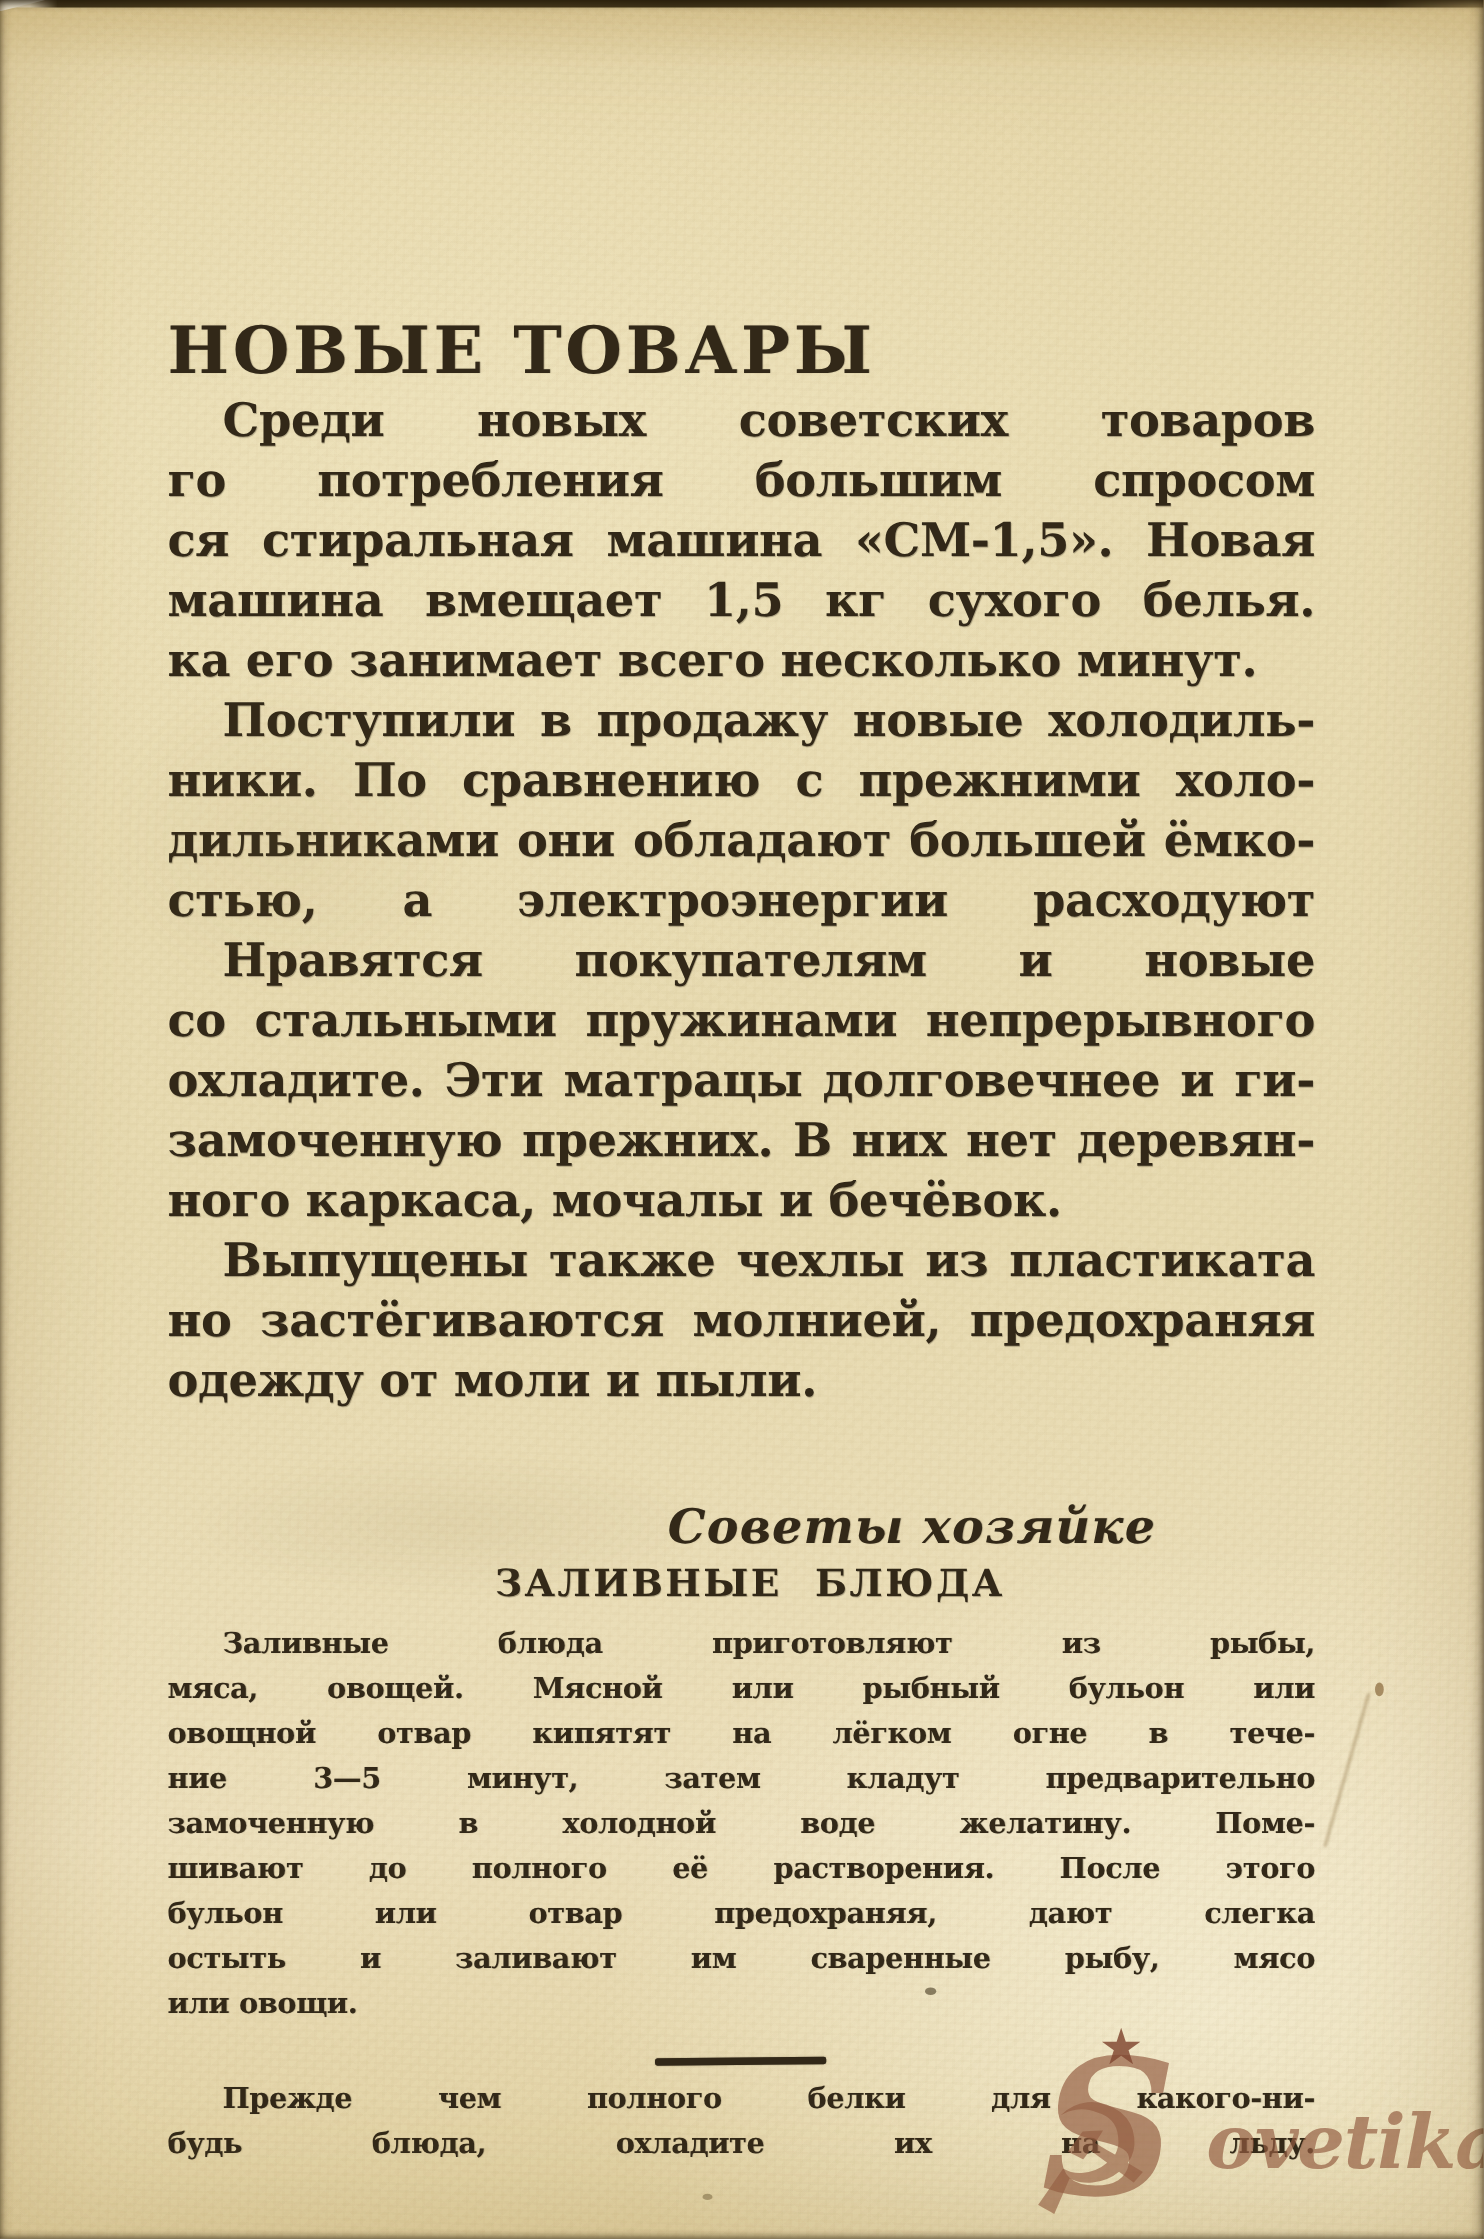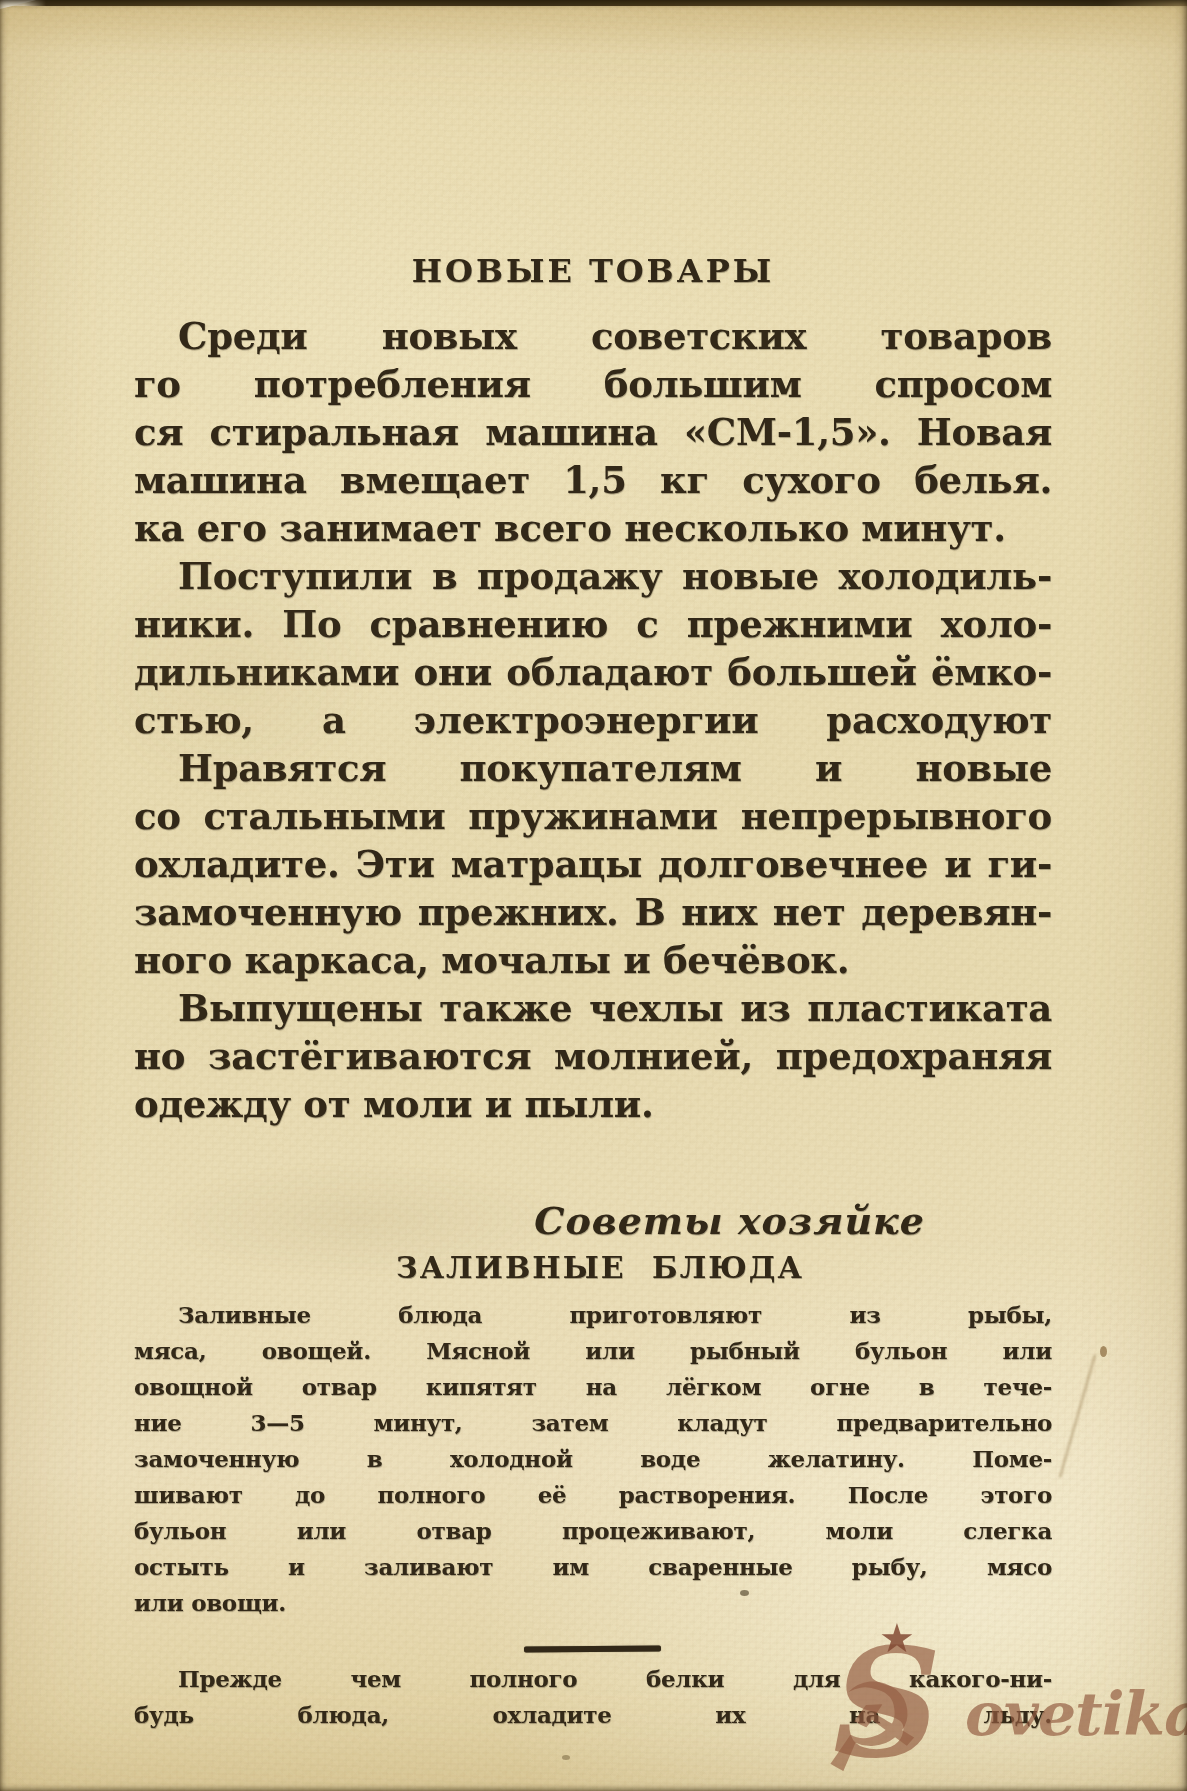--- a/index.html
+++ b/index.html
@@ -40,22 +40,22 @@
   .line{white-space:normal;text-align:justify;text-align-last:justify;overflow:hidden;}
   .line.plain{text-align:left;text-align-last:left;}
   .line.indent{text-indent:44px;}
   .s1{top:312px;font-size:37px;line-height:48px;letter-spacing:-.3px;}
   .s1 .line{height:48px;}
   .small{font-size:23px;line-height:36px;letter-spacing:-.3px;}
   .small .line{height:36px;}
   .recipe{top:1297px;}
   .note{top:1661px;}
   .title{position:absolute;left:134px;width:918px;top:255px;
-    font-size:32px;font-weight:bold;letter-spacing:3px;line-height:1;
-    text-align:center;text-shadow:.6px .7px .8px rgba(50,40,22,.4);}
+    font-size:52px;font-weight:bold;letter-spacing:3px;line-height:1;
+    text-align:left;text-shadow:.6px .7px .8px rgba(50,40,22,.4);}
   .tips-heading{position:absolute;left:134px;width:791px;top:1198px;
     font-size:38px;font-weight:bold;font-style:italic;line-height:1.2;
     text-align:right;letter-spacing:1px;text-shadow:.5px .6px .7px rgba(50,40,22,.35);}
   .subheading{position:absolute;left:396px;top:1250px;
     font-size:30px;font-weight:bold;letter-spacing:2px;line-height:1.2;
     word-spacing:14px;text-shadow:.5px .5px .6px rgba(50,40,22,.35);}
   .divider{position:absolute;left:524px;top:1646px;width:137px;height:6px;
     background:var(--ink,#322818);border-radius:2px;transform:rotate(-.5deg);
     box-shadow:0 0 1px rgba(50,40,22,.6);}
   .watermark{position:absolute;left:815px;top:1582px;width:372px;height:209px;
@@ -110,21 +110,21 @@
   <div class="subheading">ЗАЛИВНЫЕ  БЛЮДА</div>
 
   <div class="print small recipe">
     <div>
         <div class="line indent">Заливные блюда приготовляют из рыбы,</div>
         <div class="line">мяса, овощей. Мясной или рыбный бульон или</div>
         <div class="line">овощной отвар кипятят на лёгком огне в тече-</div>
         <div class="line">ние 3—5 минут, затем кладут предварительно</div>
         <div class="line">замоченную в холодной воде желатину. Поме-</div>
         <div class="line">шивают до полного её растворения. После этого</div>
-        <div class="line">бульон или отвар процеживают, моли слегка</div>
+        <div class="line">бульон или отвар предохраняя, дают слегка</div>
         <div class="line">остыть и заливают им сваренные рыбу, мясо</div>
         <div class="line plain">или овощи.</div>
       </div>
   </div>
 
   <div class="divider"></div>
 
   <div class="print small note">
     <div>
         <div class="line indent">Прежде чем полного белки для какого-ни-</div>

